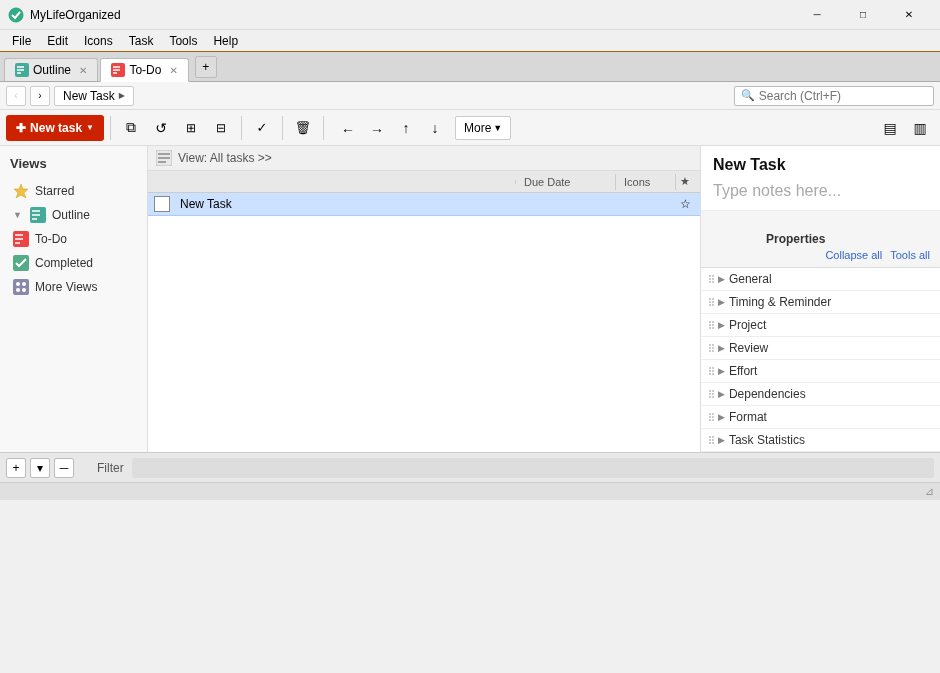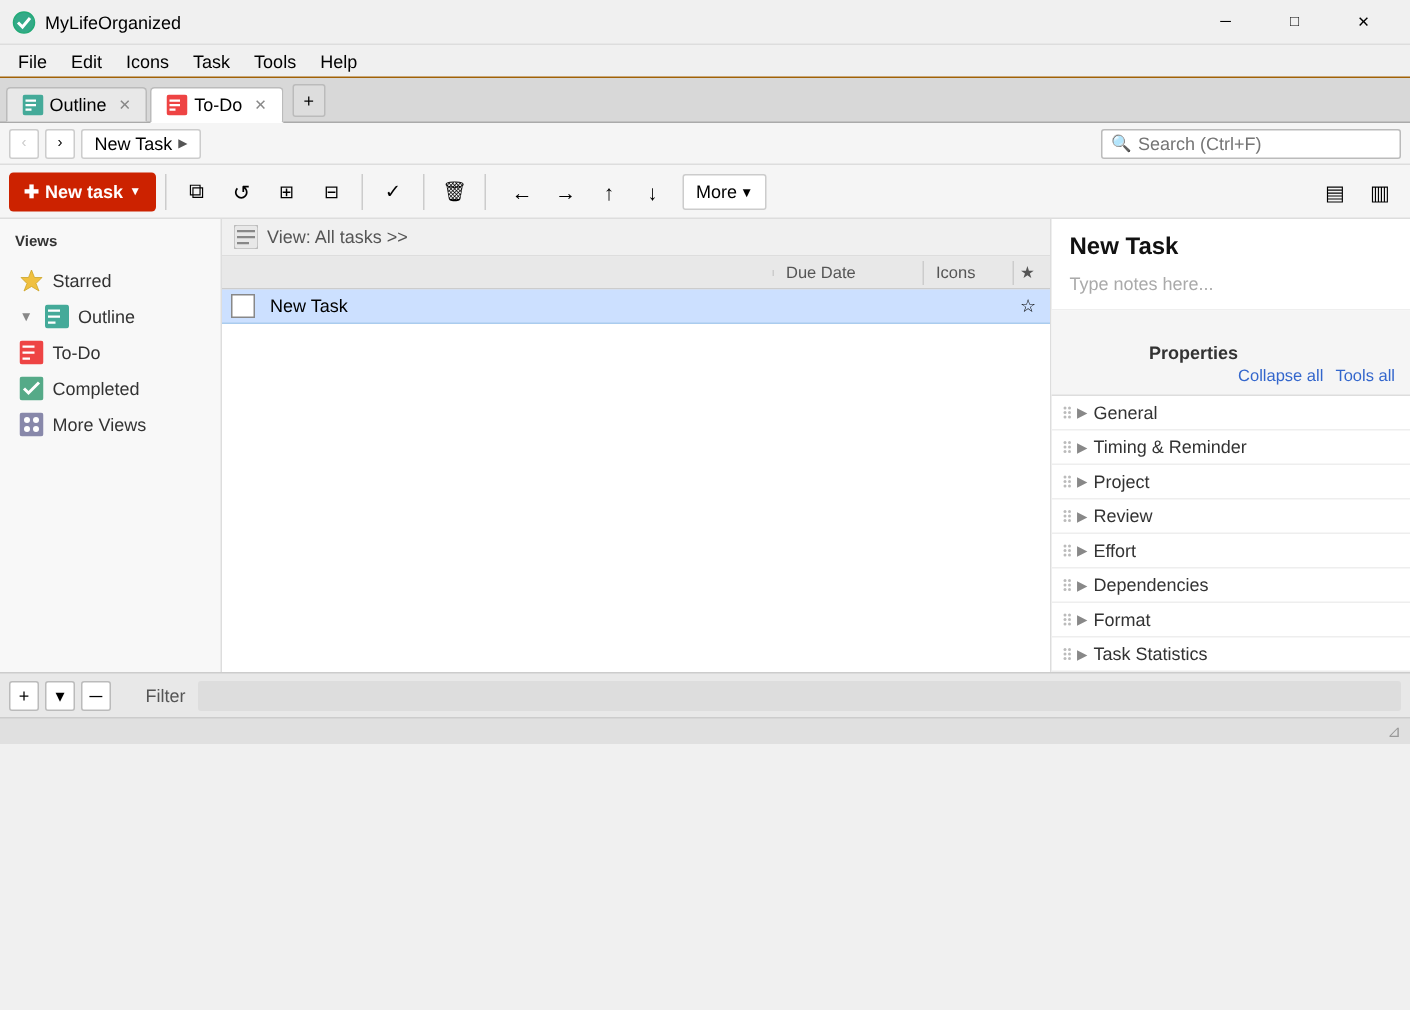--- a/index.html
+++ b/index.html
@@ -37,21 +37,21 @@
     .toolbar-btn-primary { display: flex; align-items: center; gap: 4px; background: #cc2200; color: white; border: none; padding: 4px 10px; cursor: pointer; font-size: 12px; font-weight: bold; border-radius: 3px; height: 26px; }
     .toolbar-btn-primary .dropdown-arrow { font-size: 8px; }
     .toolbar-sep { width: 1px; height: 24px; background: #ccc; margin: 0 4px; }
     .toolbar-icon-btn { width: 28px; height: 26px; display: flex; align-items: center; justify-content: center; border: 1px solid transparent; background: transparent; cursor: pointer; border-radius: 2px; font-size: 14px; }
     .toolbar-move { display: flex; align-items: center; gap: 1px; margin-left: 4px; }
     .more-btn { display: flex; align-items: center; gap: 2px; padding: 4px 8px; border: 1px solid #ccc; background: #fff; cursor: pointer; font-size: 12px; border-radius: 2px; margin-left: 4px; }
     .layout-btns { display: flex; align-items: center; gap: 2px; margin-left: auto; }
 
     
     .sidebar { width: 148px; background: #f8f8f8; border-right: 1px solid #ddd; display: flex; flex-direction: column; padding: 6px 0; }
-    .sidebar-title { font-size: 10px; font-weight: bold; padding: 4px 10px 8px; color: #333; }
+    .sidebar-title { font-size: 13px; font-weight: bold; padding: 4px 10px 8px; color: #333; }
     .sidebar-item { display: flex; align-items: center; gap: 6px; padding: 4px 10px; cursor: pointer; font-size: 12px; color: #333; border-left: 3px solid transparent; }
     .sidebar-item .expand-arrow { font-size: 9px; color: #888; margin-right: 2px; }
 
     
     .tasklist { flex: 1; display: flex; flex-direction: column; background: #fff; }
     .tasklist-header { display: flex; align-items: center; padding: 4px 8px; background: #f0f0f0; border-bottom: 1px solid #ddd; gap: 6px; }
     .view-label { font-size: 12px; color: #555; }
     .tasklist-cols { display: flex; align-items: center; background: #e8e8e8; border-bottom: 1px solid #ccc; height: 22px; }
     .col-task { flex: 1; padding: 2px 8px; font-size: 11px; color: #555; border-right: 1px solid #ccc; display: flex; align-items: center; gap: 4px; }
     .col-due { width: 100px; padding: 2px 8px; font-size: 11px; color: #555; border-right: 1px solid #ccc; }
@@ -60,21 +60,21 @@
     .task-row { display: flex; align-items: center; background: #cce0ff; border-bottom: 1px solid #aaccee; }
     .task-checkbox { width: 16px; height: 16px; margin: 0 6px; border: 1px solid #888; background: #fff; display: flex; align-items: center; justify-content: center; }
     .task-label { flex: 1; padding: 4px 4px; font-size: 12px; color: #000; }
     .task-due { width: 100px; padding: 4px 8px; font-size: 12px; }
     .task-icons { width: 60px; padding: 4px 8px; font-size: 12px; }
     .task-star { width: 24px; padding: 4px 4px; font-size: 12px; }
 
     
     .props-panel { width: 240px; background: #fff; border-left: 1px solid #ddd; display: flex; flex-direction: column; }
     .props-title { font-size: 16px; font-weight: bold; padding: 10px 12px 4px; color: #111; }
-    .props-notes { padding: 4px 12px 10px; color: #aaa; font-size: 12px; border-bottom: 1px solid #eee; }
+    .props-notes { padding: 4px 12px 10px; color: #aaa; font-size: 16px; border-bottom: 1px solid #eee; }
     .props-header { display: flex; align-items: center; justify-content: flex-end; padding: 6px 10px; background: #f5f5f5; border-bottom: 1px solid #ddd; }
     .props-header-label { font-size: 12px; font-weight: bold; color: #333; }
     .props-actions { display: flex; gap: 8px; margin-top: 32px; }
     .props-action { font-size: 11px; color: #3366cc; cursor: pointer; }
     .props-section { display: flex; align-items: center; padding: 4px 8px; border-bottom: 1px solid #eee; cursor: pointer; }
     .props-drag { display: flex; flex-direction: column; gap: 1px; margin-right: 4px; }
     .props-drag-dot { width: 2px; height: 2px; background: #bbb; border-radius: 50%; }
     .props-drag-row { display: flex; gap: 1px; }
     .props-section-arrow { font-size: 9px; color: #888; margin-right: 4px; }
     .props-section-label { font-size: 12px; color: #333; }

